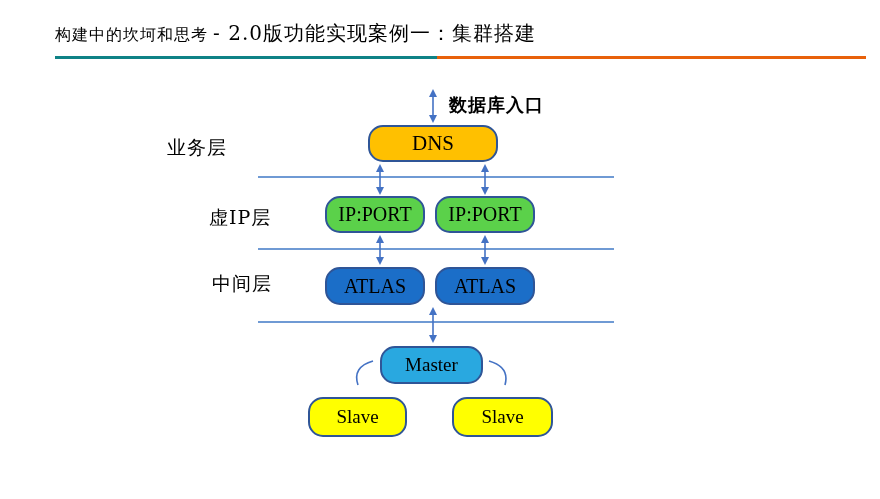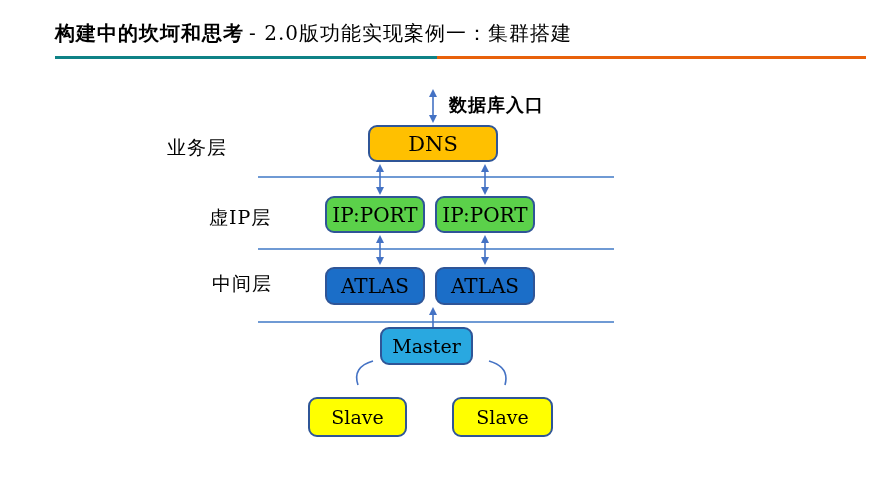--- a/index.html
+++ b/index.html
@@ -2,46 +2,46 @@
 <html><head>
 <meta charset="utf-8">
 <style>
   html,body{margin:0;padding:0;background:#fff;}
   .slide{
     position:relative;width:880px;height:499px;background:#ffffff;overflow:hidden;
     font-family:"DejaVu Serif","Liberation Serif",serif;color:#000;
   }
   
   .title-row{position:absolute;left:55px;top:20px;white-space:nowrap;}
-  .t-main{font-size:20px;font-weight:bold;letter-spacing:1px;}
+  .t-main{font-size:16px;font-weight:normal;letter-spacing:1px;}
   .t-sub{font-size:20px;font-weight:normal;margin-left:0;letter-spacing:1px;}
   .divider{position:absolute;left:55px;top:56px;width:811px;height:3px;display:flex;}
   .div-left{width:47.1%;height:100%;background:#0E8286;}
   .div-right{flex:1;height:100%;background:#E8610A;}
   
   .layer-label{position:absolute;font-size:19px;letter-spacing:1px;}
   .lbl-0{left:167px;top:135px;}
   .lbl-1{left:165px;top:205px;margin-left:44px;}
   .lbl-2{left:167px;top:271px;margin-left:45px;}
   .lbl-3{left:167px;top:355px;}
   .entry-label{position:absolute;left:449px;top:93px;font-size:18px;font-weight:bold;letter-spacing:1px;text-align:right;}
   
   .hline{position:absolute;left:258px;width:356px;height:2px;background:#6F9AD4;}
   .hl-0{top:176px;} .hl-1{top:248px;} .hl-2{top:321px;}
   
   .nbox{
-    position:absolute;box-sizing:border-box;border:2.5px solid #2F5597;border-radius:9px;
-    display:flex;align-items:center;justify-content:center;color:#000;
+    position:absolute;box-sizing:border-box;border:2.5px solid #2F5597;border-radius:15px;
+    display:flex;align-items:center;justify-content:center;color:#000;font-family:Liberation Serif, serif;
   }
   .box-dns{left:368px;top:125px;width:130px;height:37px;font-size:21px;}
   .box-ip1{left:325px;top:196px;width:100px;height:37px;font-size:20px;}
   .box-ip2{left:435px;top:196px;width:100px;height:37px;font-size:20px;}
   .box-at1{left:325px;top:267px;width:100px;height:38px;font-size:20px;}
   .box-at2{left:435px;top:267px;width:100px;height:38px;font-size:20px;}
-  .box-master{left:380px;top:327px;width:93px;height:38px;font-size:19px;}
+  .box-master{left:380px;top:346px;width:103px;height:38px;font-size:19px;}
   .box-sl1{left:308px;top:397px;width:99px;height:40px;font-size:19px;}
   .box-sl2{left:452px;top:397px;width:101px;height:40px;font-size:19px;}
   
   .varrow{position:absolute;width:12px;color:#4472C4;overflow:visible;}
   .varrow line{stroke:currentColor;stroke-width:1.6;}
   .varrow polygon{fill:currentColor;}
   .arcs{position:absolute;left:350px;top:357px;width:165px;height:32px;color:#4472C4;overflow:visible;}
   .arcs path{stroke:currentColor;stroke-width:1.6;fill:none;}
 </style>
 </head>

